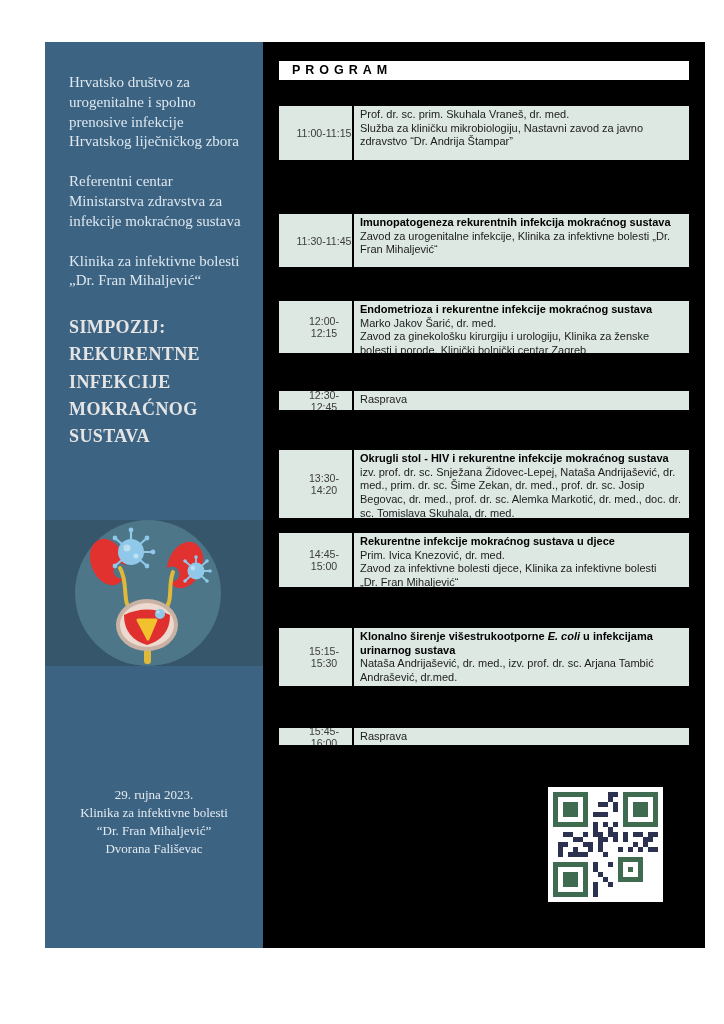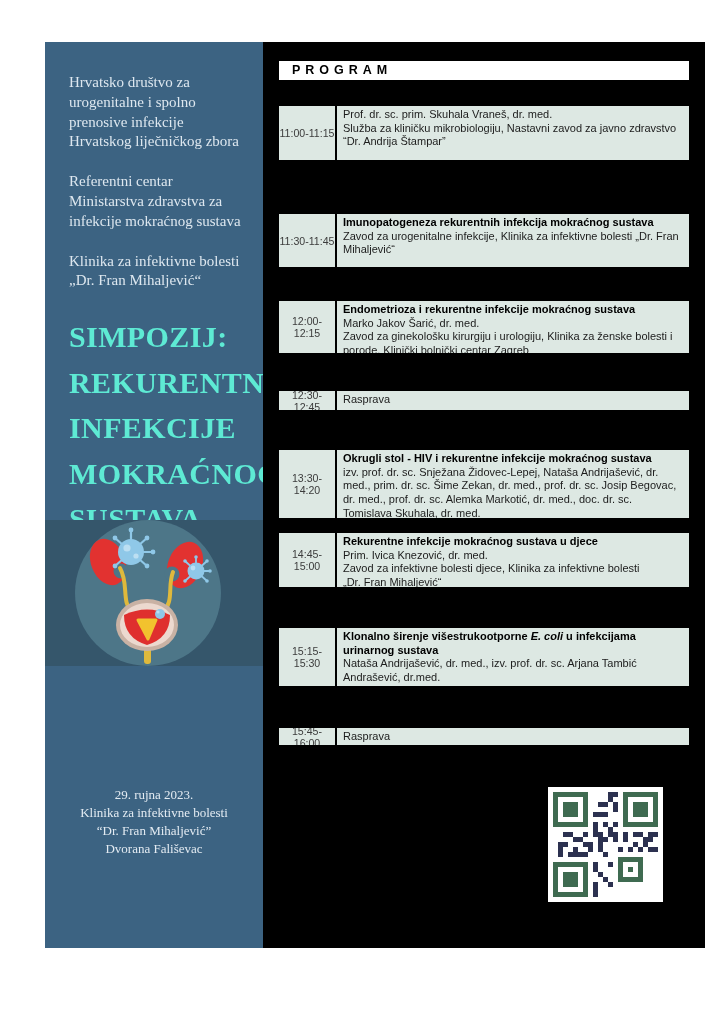--- a/index.html
+++ b/index.html
@@ -7,40 +7,40 @@
     width:724px;height:1024px;position:relative;background:#ffffff;
     font-family:"Liberation Sans", sans-serif;
     -webkit-font-smoothing:antialiased;
   }
   .poster{position:absolute;left:45px;top:42px;width:660px;height:906px;}
 
   
   .sidebar{position:absolute;left:0;top:0;width:252px;height:906px;background:#3c6382;overflow:hidden;font-family:Liberation Serif, serif;}
   .org-blocks{position:absolute;left:24px;top:31px;width:178px;color:#dde7ef;font-size:15px;line-height:1.32;}
   .org-block{margin-bottom:20px;}
-  .main-title{position:absolute;left:24px;top:272px;width:180px;color:#5eead4;font-weight:bold;
-              font-size:30px;line-height:1.52;letter-spacing:.4px;}
+  .main-title{position:absolute;left:24px;top:272px;width:180px;color:#e5e5e5;font-weight:bold;
+              font-size:18px;line-height:1.52;letter-spacing:.4px;}
   .band{position:absolute;left:0;top:478px;width:218px;height:146px;background:#35566b;}
   .illu{position:absolute;left:18px;top:466px;width:170px;height:170px;}
   .event-block{position:absolute;left:0;top:744px;width:218px;text-align:center;color:#e3ebf2;
                font-size:13px;line-height:1.38;}
 
   
   .panel{position:absolute;left:218px;top:0;width:442px;height:906px;background:#000000;}
   .program-table{position:absolute;left:16px;top:0;width:410px;margin-top:19px;}
   .tbl-header{background:#ffffff;height:19px;line-height:19px;padding-left:13px;
               font-size:12.5px;font-weight:bold;letter-spacing:5px;color:#000;}
   .sep{background:#000;border-left:1px solid #000;}
   .sep-0{height:25px;} .sep-1{height:52px;} .sep-2{height:32px;} .sep-3{height:36px;}
   .sep-4{height:38px;} .sep-5{height:13px;} .sep-6{height:39px;} .sep-7{height:40px;} .sep-8{height:11px;}
   .session{display:flex;background:#dde8e3;border-top:1px solid #000;border-bottom:1px solid #000;overflow:hidden;}
   .row-0{height:54px;} .row-1{height:53px;} .row-2{height:52px;} .row-3{height:19px;}
   .row-4{height:68px;} .row-5{height:54px;} .row-6{height:58px;} .row-7{height:17px;}
   .time-cell{flex:0 0 56px;display:flex;align-items:center;justify-content:center;
-             font-size:10.6px;color:#3c3c3c;border-right:2px solid #000;text-align:center;}
+             font-size:10.6px;color:#3c3c3c;border-right:2px solid #000;text-align:center;padding-left:17px;}
   .desc-cell{flex:1;padding:2px 6px 2px 6px;font-size:11px;line-height:1.24;color:#1c1c1c;}
   .desc-title{font-weight:bold;color:#000;}
   .desc-title em{font-style:italic;}
   .desc-line{}
 
   
   .qr{position:absolute;left:285px;top:745px;width:115px;height:115px;background:#ffffff;}
 </style>
 </head>
 <body>

